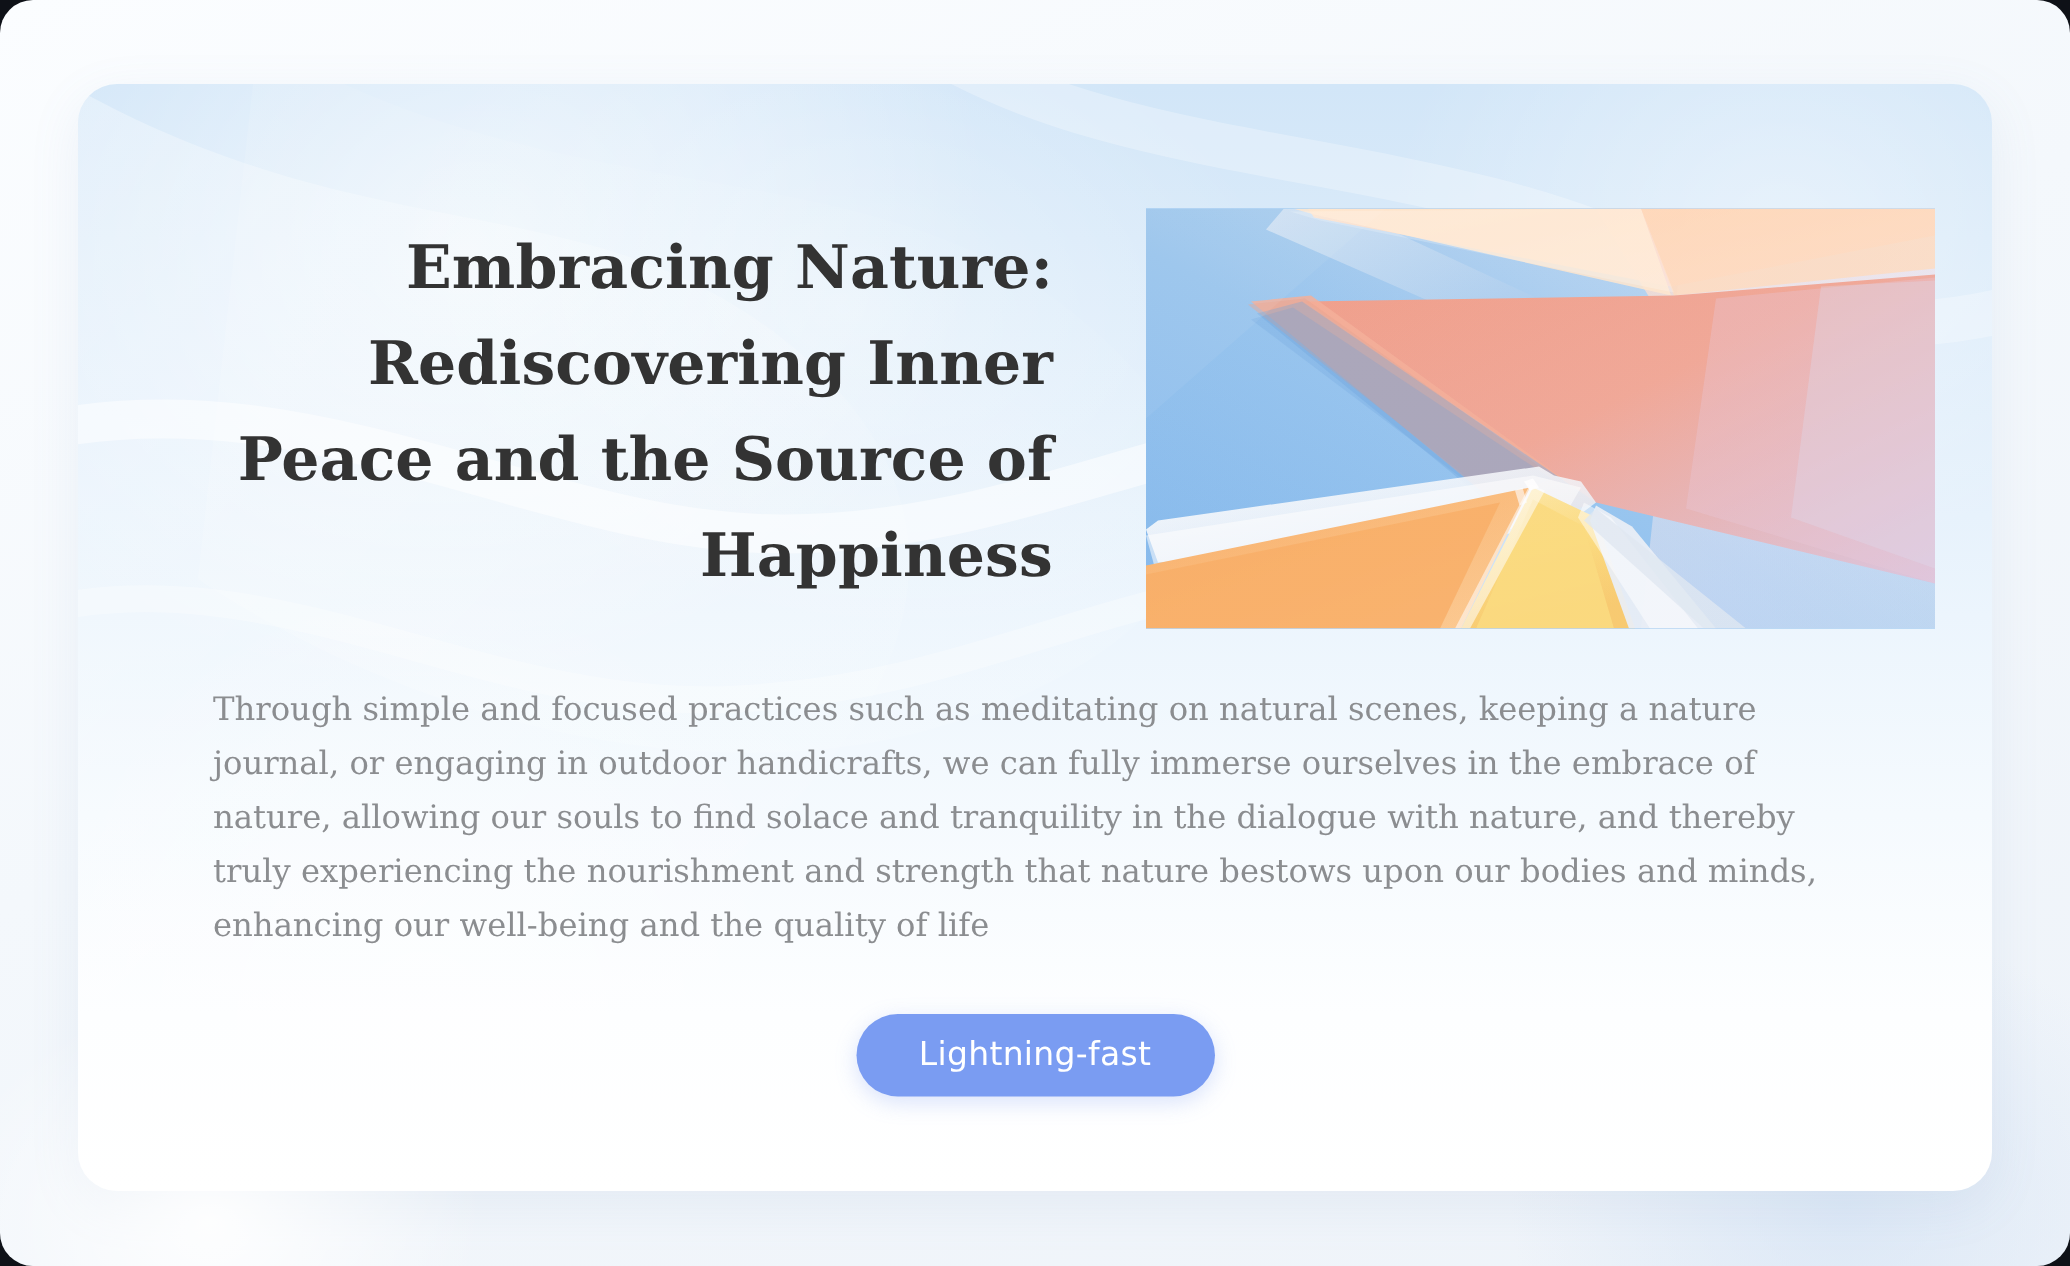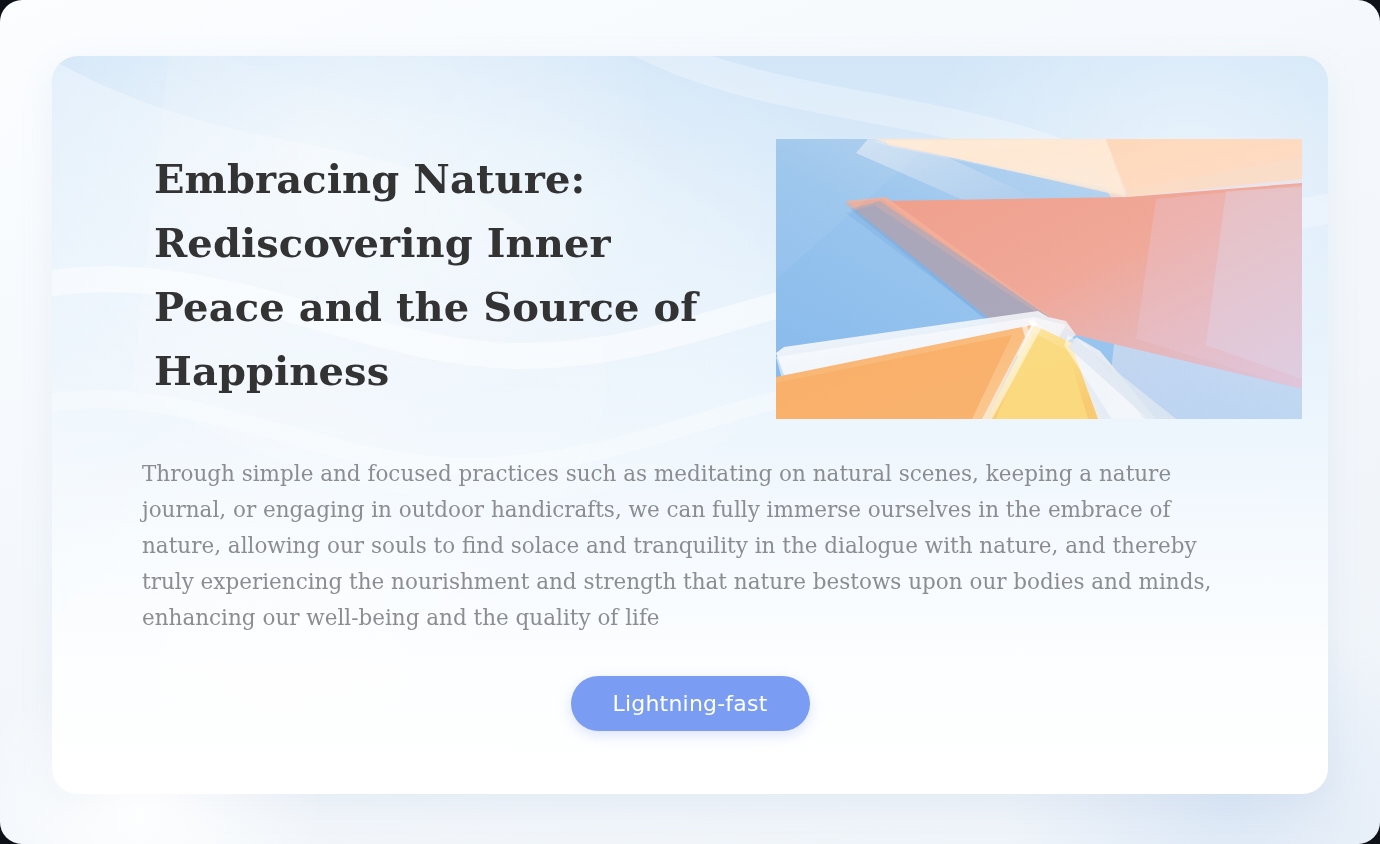--- a/index.html
+++ b/index.html
@@ -102,23 +102,24 @@
   .wave-stroke {
     position: absolute;
     pointer-events: none;
     left: 0; top: 0;
     width: 1276px; height: 738px;
   }
 
   
   .hero-top {
     position: absolute;
-    left: 12px; top: 0;
+    left: 0; top: 0;
     width: 1276px;
     height: 400px;
+    text-align: right;
   }
 
   .headline {
     position: absolute;
     left: 90px;
     top: 91px;
     width: 560px;
     margin: 0;
     font-family: "DejaVu Serif", "Liberation Serif", serif;
     font-weight: 700;

